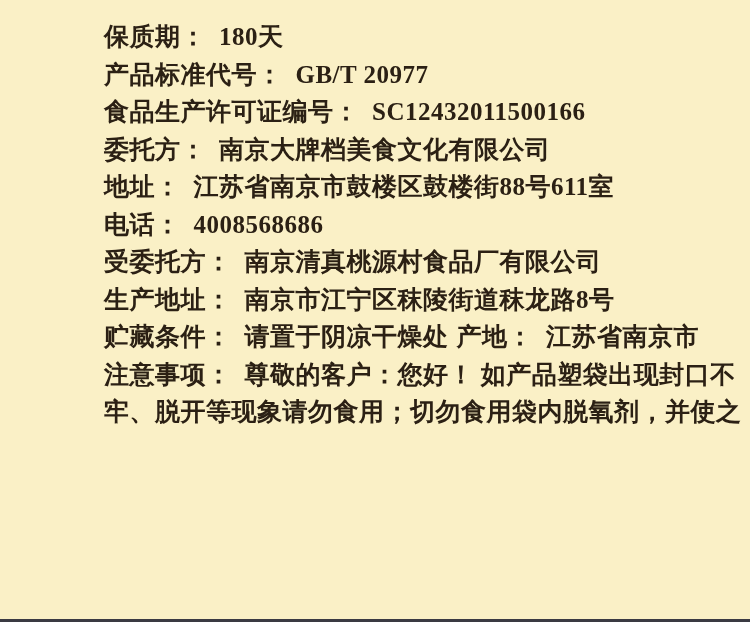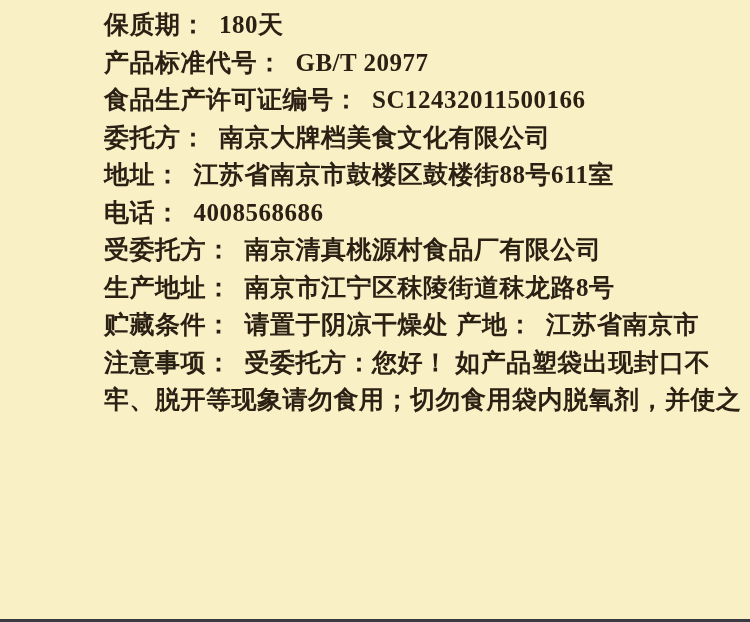--- a/index.html
+++ b/index.html
@@ -14,21 +14,21 @@
     background: #faf0c6;
     font-family: "Liberation Serif", "DejaVu Serif", serif;
   }
   .sheet {
     position: absolute;
     inset: 0;
     background: #faf0c6;
   }
   .content {
     position: absolute;
-    top: 6px;
+    top: 18px;
     left: 104px;
     right: 20px;
     font-weight: 700;
     font-size: 25px;
     color: #2b2014;
     letter-spacing: 0.5px;
   }
   .row {
     height: 37.5px;
     line-height: 37.5px;
@@ -87,21 +87,21 @@
     <div class="row">
       <span>生产地址</span><span class="colon">：</span><span>南京市江宁区秣陵街道秣龙路8号</span>
     </div>
 
     <div class="row">
       <span>贮藏条件</span><span class="colon">：</span><span>请置于阴凉干燥处</span><span class="pair2">产地</span><span class="colon">：</span><span>江苏省南京市</span>
     </div>
 
 
     <div class="row">
-      <span>注意事项</span><span class="colon">：</span><span>受委托方：您好！ 如产品塑袋出现封口不</span>
+      <span>注意事项</span><span class="colon">：</span><span>尊敬的客户：您好！ 如产品塑袋出现封口不</span>
     </div>
 
     <div class="row">
       <span>牢、脱开等现象请勿食用；切勿食用袋内脱氧剂，并使之</span>
     </div>
 
 
   </div>
 
   <div class="bottom-bar"></div>

